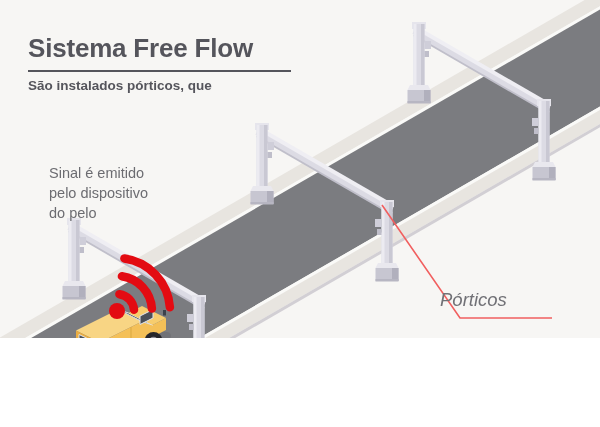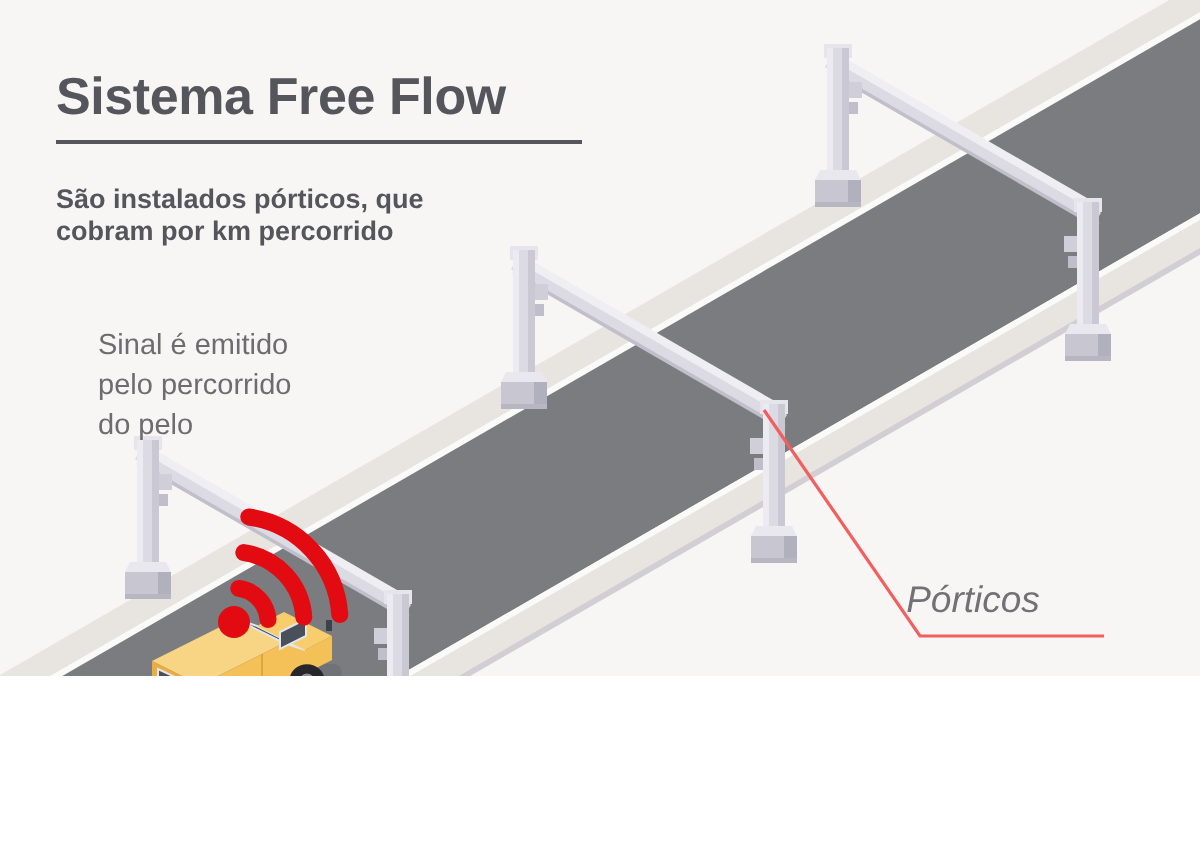--- a/index.html
+++ b/index.html
@@ -51,29 +51,29 @@
   .wifi{stroke:var(--signal-red);stroke-width:8.5;fill:none;stroke-linecap:round;}
   .wifi-dot{fill:var(--signal-red);}
   .callout{stroke:var(--callout-red);stroke-width:1.6;fill:none;}
   
   .title{
     position:absolute; left:28px; top:33px; margin:0;
     font-size:26px; font-weight:800; letter-spacing:-.2px; color:var(--title-text);
   }
   .rule{position:absolute; left:28px; top:70px; width:263px; height:2px; background:var(--title-text);}
   .subtitle{
-    position:absolute; left:28px; top:92px; margin:0;
+    position:absolute; left:28px; top:78px; margin:0;
     font-size:13.5px; font-weight:700; line-height:15.5px; color:var(--title-text);
   }
   .annotation{
     position:absolute; left:49px; top:163px; margin:0;
     font-size:14.5px; font-weight:500; line-height:20px; color:var(--annotation-text);
   }
   .callout-label{
-    position:absolute; left:440px; top:289px; width:93px; margin:0; text-align:center;
+    position:absolute; left:440px; top:289px; width:93px; margin:0; text-align:left;
     font-size:18.5px; font-style:italic; font-weight:500; color:var(--label-text);
   }
 </style>
 </head>
 <body>
 
 <div class="stage">
 
   <svg class="scene" width="600" height="427" viewBox="0 0 600 427">
     <defs>
@@ -157,18 +157,18 @@
       <path class="wifi" d="M 119.4,294.2 A 17,17 0 0 1 134,309.8"></path>
       <path class="wifi" d="M 121.9,276.3 A 35,35 0 0 1 151.9,308.6"></path>
       <path class="wifi" d="M 124.4,258.5 A 53,53 0 0 1 169.9,307.3"></path>
     </g>
 
     <polyline class="callout" points="382,205 460,318 552,318"></polyline>
   </svg>
 
   <h1 class="title">Sistema Free Flow</h1>
   <div class="rule"></div>
-  <p class="subtitle"><span>São instalados pórticos, que</span><br><span>cobram por km percorrido</span></p>
+  <p class="subtitle"><span>São instalados pórticos, que</span><br></p>
 
-  <p class="annotation"><span>Sinal é emitido</span><br><span>pelo percorrido</span><br><span>do pelo</span></p>
+  <p class="annotation"><span>Sinal é emitido</span><br><span>pelo dispositivo</span><br><span>do pelo</span></p>
 
   <p class="callout-label">Pórticos</p>
 </div>
 
 </body></html>

